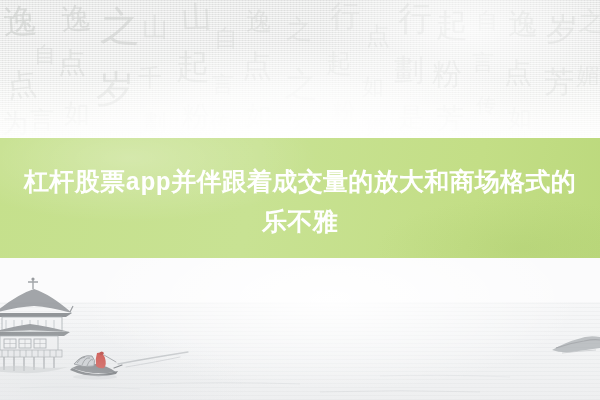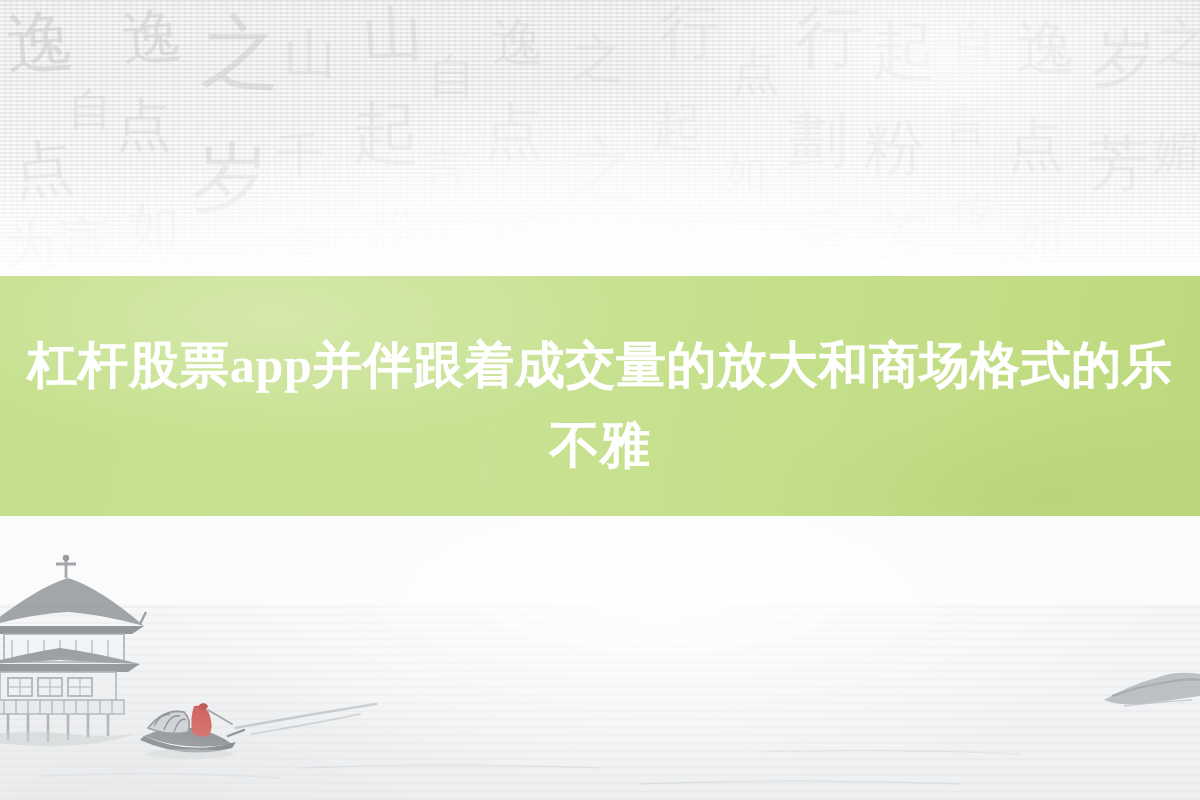--- a/index.html
+++ b/index.html
@@ -76,21 +76,21 @@
       radial-gradient(ellipse 260px 90px at 130px 20px, rgba(255,255,255,0.26) 0%, rgba(255,255,255,0) 72%),
       radial-gradient(ellipse 200px 70px at 520px 110px, rgba(150,185,90,0.18) 0%, rgba(150,185,90,0) 72%);
   }
   .headline-text {
     position: absolute;
     left: 12px;
     right: 12px;
     top: 26px;
     text-align: center;
     color: #ffffff;
-    font-family: Liberation Serif, serif;
+    font-family: Liberation Mono, monospace;
     font-weight: bold;
     font-size: 25px;
     line-height: 40px;
     letter-spacing: 0.3px;
     white-space: normal;
   }
 
   
   .landscape {
     position: absolute;

